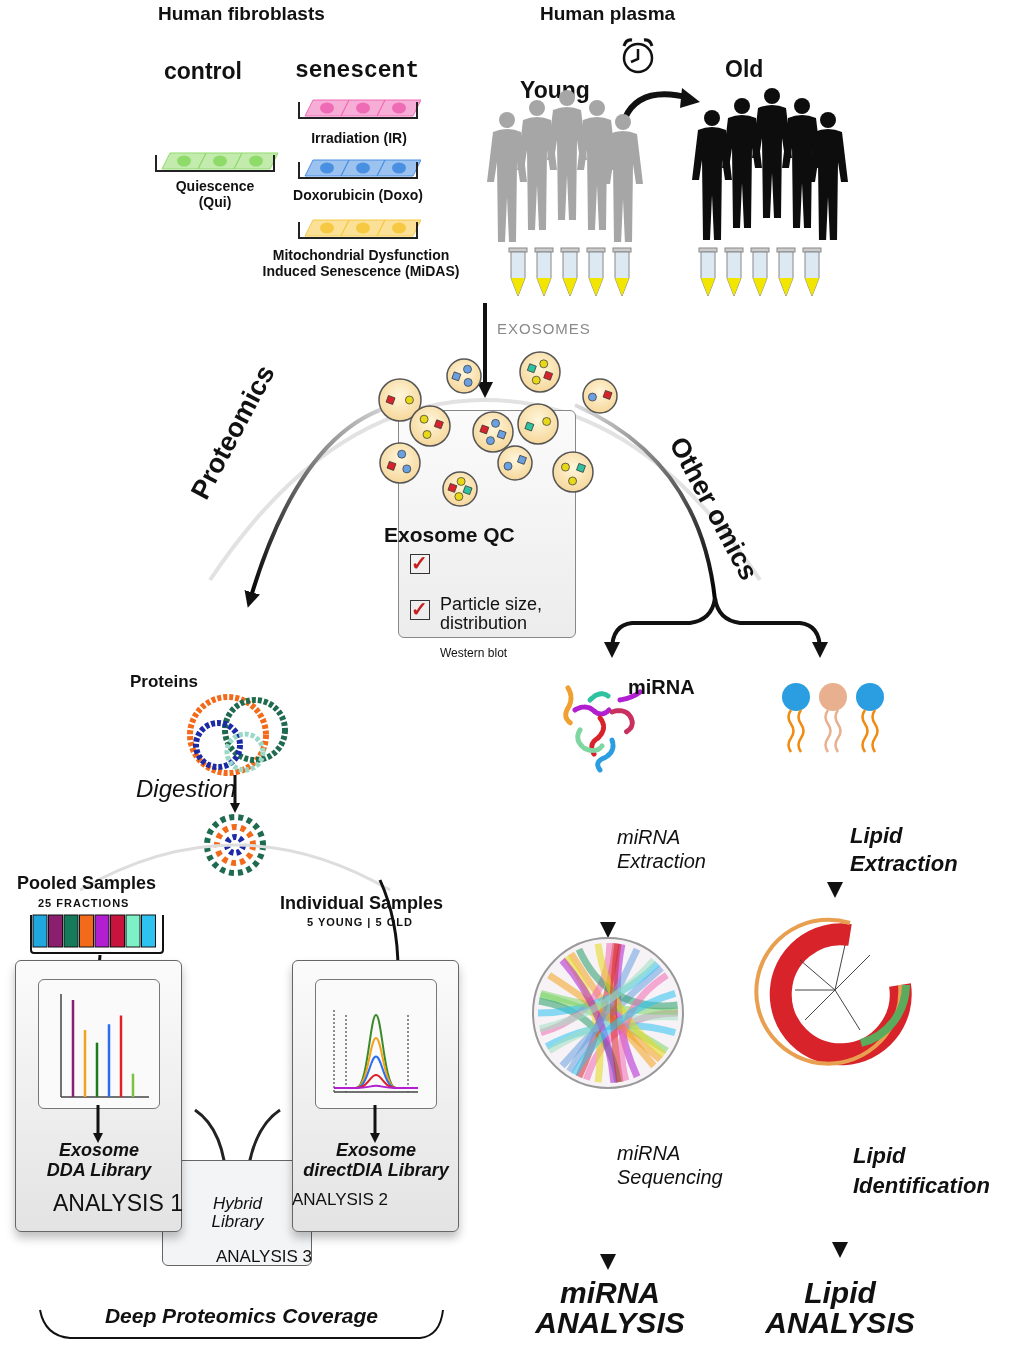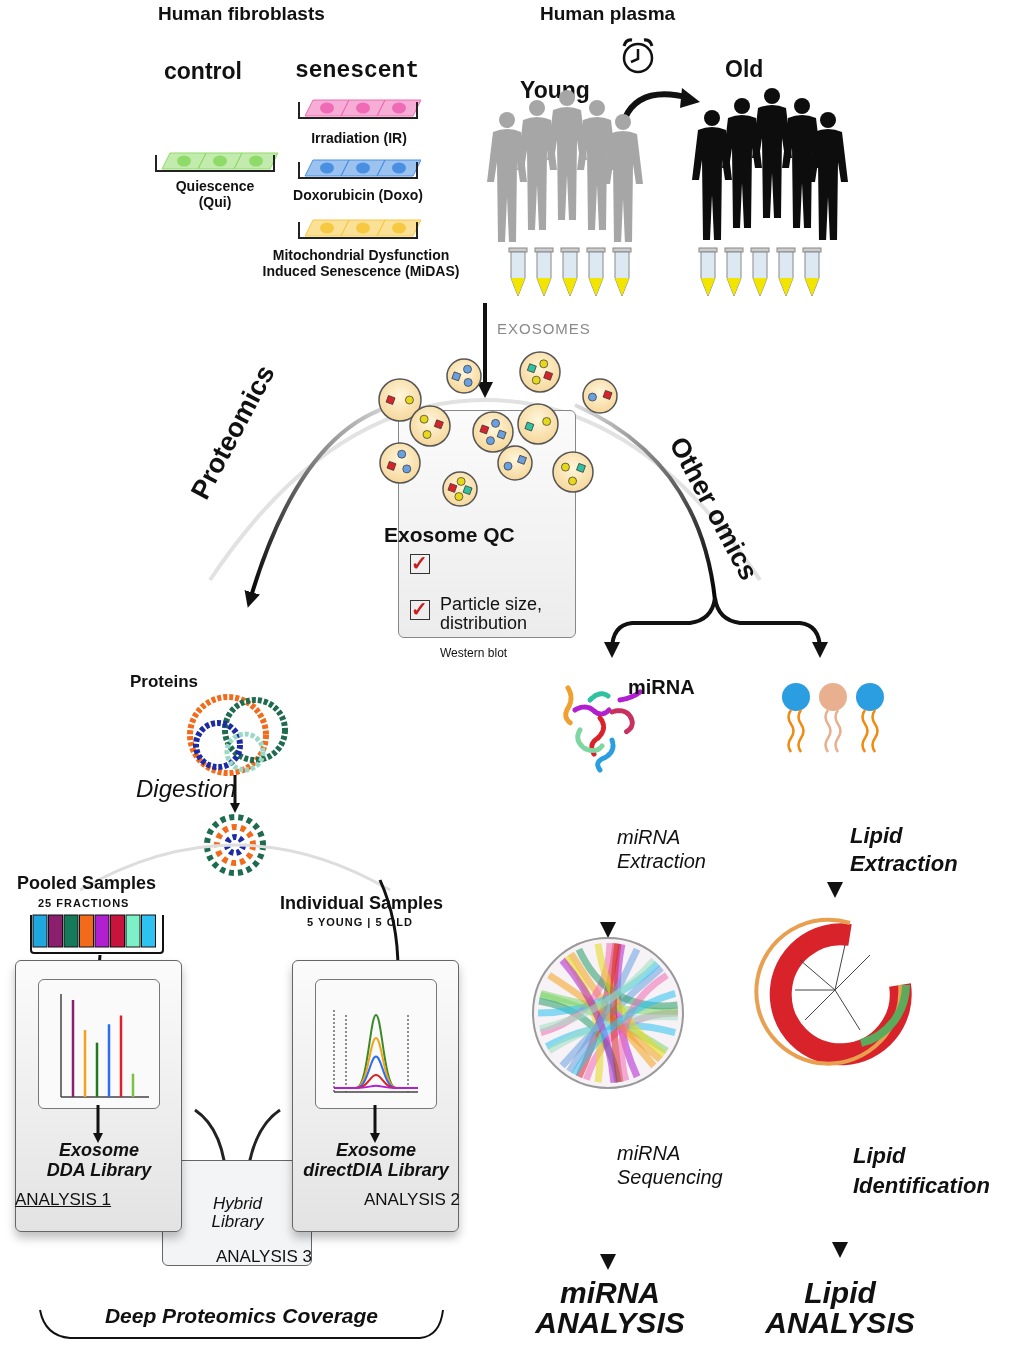--- a/index.html
+++ b/index.html
@@ -469,27 +469,27 @@
 <svg width="460" height="60" style="left:0;top:1100px;">
   <line x1="98" y1="5" x2="98" y2="38" stroke="#111" stroke-width="3" marker-end="url(#ah)"></line>
   <line x1="375" y1="5" x2="375" y2="38" stroke="#111" stroke-width="3" marker-end="url(#ah)"></line>
 </svg>
 <div class="t" style="left:0;top:0;"></div>
 
 <div class="t ital" style="left:15px;top:1140px;width:168px;text-align:center;font-size:18px;font-weight:bold;line-height:20px;">
   <div>Exosome</div>
   <div>DDA Library</div>
 </div>
-<div class="t" style="left:15px;top:1190px;width:168px;text-align:left;font-size:17px;text-decoration:underline;">ANALYSIS 1</div>
+<div class="t" style="left:15px;top:1190px;width:168px;text-align:right;font-size:23px;">ANALYSIS 1</div>
 
 <div class="t ital" style="left:292px;top:1140px;width:168px;text-align:center;font-size:18px;font-weight:bold;line-height:20px;">
   <div>Exosome</div>
   <div>directDIA Library</div>
 </div>
-<div class="t" style="left:292px;top:1190px;width:168px;text-align:right;font-size:17px;">ANALYSIS 2</div>
+<div class="t" style="left:292px;top:1190px;width:168px;text-align:left;font-size:17px;">ANALYSIS 2</div>
 
 <div class="t ital" style="left:170px;top:1195px;width:135px;text-align:center;font-size:17px;line-height:18px;">
   <div>Hybrid</div>
   <div>Library</div>
 </div>
 <div class="t" style="left:162px;top:1247px;width:150px;text-align:right;font-size:17px;">ANALYSIS 3</div>
 
 <div class="t ital" style="left:40px;top:1304px;width:403px;text-align:center;font-size:21px;font-weight:bold;">Deep Proteomics Coverage</div>
 
 <div class="t" style="left:628px;top:676px;font-size:20px;font-weight:bold;">miRNA</div>

